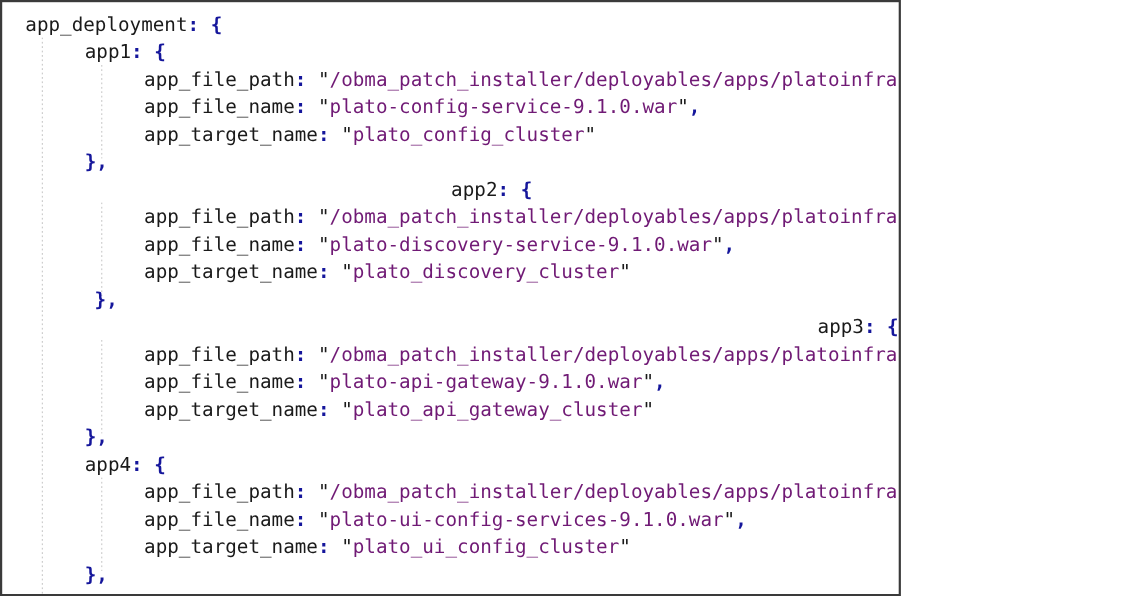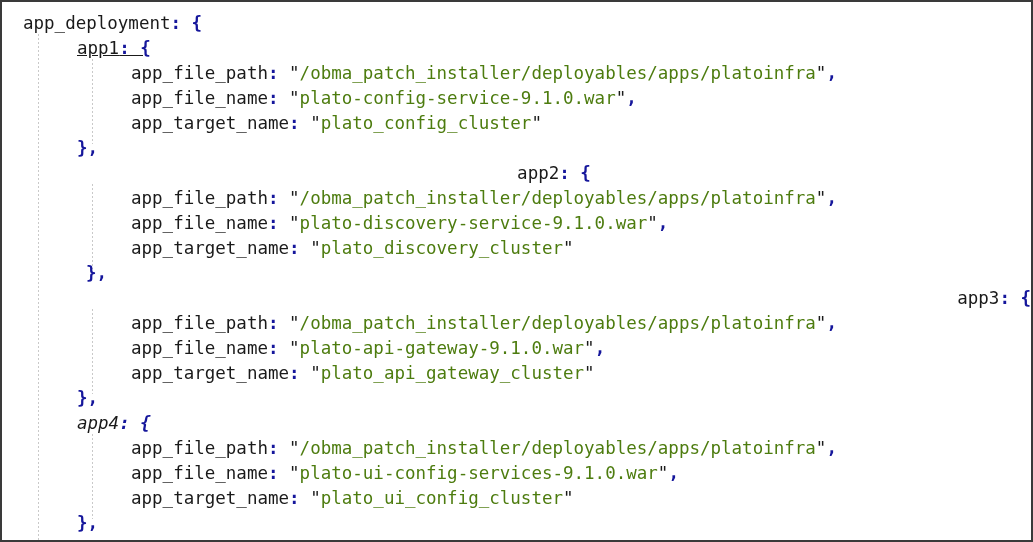--- a/index.html
+++ b/index.html
@@ -2,21 +2,21 @@
 <html><head>
 <meta charset="utf-8">
 <style>
   html, body {
     margin: 0;
     padding: 0;
     background: #ffffff;
   }
   #screenshot {
     position: relative;
-    width: 1033px;
+    width: 819px;
     height: 542px;
     box-sizing: border-box;
     background: #ffffff;
     border: 2px solid #3a3a3a;
     overflow: hidden;
     font-family: "DejaVu Sans Mono", "Liberation Mono", monospace;
   }
   .code-area {
     position: absolute;
     left: 0;
@@ -50,50 +50,50 @@
     line-height: 25px;
     font-size: 17.5px;
     letter-spacing: 0px;
     white-space: pre;
     color: #1a1a1a;
   }
   
   .k    { color: #1a1a1a; }             
   .p    { color: #15169b; font-weight: bold; }  
   .q    { color: #1a1a1a; }             
-  .s    { color: #4d7c0f; }             
+  .s    { color: #701a75; }             
 </style>
 </head>
 <body>
 
 <div id="screenshot">
 
   <div class="guide g1"></div>
   <div class="guide g2"></div>
   <div class="guide g3"></div>
   <div class="guide g4"></div>
   <div class="guide g5"></div>
 
   <div class="code-area" id="code-area">
       <div class="line" style="padding-left: 0px;"><span class="k">app_deployment</span><span class="p">: {</span></div>
-      <div class="line" style="padding-left: 54px; text-decoration: underline;"><span class="k">app1</span><span class="p">: {</span></div>
+      <div class="line" style="padding-left: 54px;"><span class="k">app1</span><span class="p">: {</span></div>
       <div class="line" style="padding-left: 108px;"><span class="k">app_file_path</span><span class="p">: </span><span class="q">"</span><span class="s">/obma_patch_installer/deployables/apps/platoinfra</span><span class="q">"</span><span class="p">,</span></div>
       <div class="line" style="padding-left: 108px;"><span class="k">app_file_name</span><span class="p">: </span><span class="q">"</span><span class="s">plato-config-service-9.1.0.war</span><span class="q">"</span><span class="p">,</span></div>
       <div class="line" style="padding-left: 108px;"><span class="k">app_target_name</span><span class="p">: </span><span class="q">"</span><span class="s">plato_config_cluster</span><span class="q">"</span></div>
       <div class="line" style="padding-left: 54px;"><span class="p">},</span></div>
       <div class="line" style="padding-left: 54px; text-align: center;"><span class="k">app2</span><span class="p">: {</span></div>
       <div class="line" style="padding-left: 108px;"><span class="k">app_file_path</span><span class="p">: </span><span class="q">"</span><span class="s">/obma_patch_installer/deployables/apps/platoinfra</span><span class="q">"</span><span class="p">,</span></div>
       <div class="line" style="padding-left: 108px;"><span class="k">app_file_name</span><span class="p">: </span><span class="q">"</span><span class="s">plato-discovery-service-9.1.0.war</span><span class="q">"</span><span class="p">,</span></div>
       <div class="line" style="padding-left: 108px;"><span class="k">app_target_name</span><span class="p">: </span><span class="q">"</span><span class="s">plato_discovery_cluster</span><span class="q">"</span></div>
       <div class="line" style="padding-left: 63px;"><span class="p">},</span></div>
       <div class="line" style="padding-left: 54px; text-align: right;"><span class="k">app3</span><span class="p">: {</span></div>
       <div class="line" style="padding-left: 108px;"><span class="k">app_file_path</span><span class="p">: </span><span class="q">"</span><span class="s">/obma_patch_installer/deployables/apps/platoinfra</span><span class="q">"</span><span class="p">,</span></div>
       <div class="line" style="padding-left: 108px;"><span class="k">app_file_name</span><span class="p">: </span><span class="q">"</span><span class="s">plato-api-gateway-9.1.0.war</span><span class="q">"</span><span class="p">,</span></div>
       <div class="line" style="padding-left: 108px;"><span class="k">app_target_name</span><span class="p">: </span><span class="q">"</span><span class="s">plato_api_gateway_cluster</span><span class="q">"</span></div>
       <div class="line" style="padding-left: 54px;"><span class="p">},</span></div>
-      <div class="line" style="padding-left: 54px; font-style: italic;"><span class="k">app4</span><span class="p">: {</span></div>
+      <div class="line" style="padding-left: 54px;"><span class="k">app4</span><span class="p">: {</span></div>
       <div class="line" style="padding-left: 108px;"><span class="k">app_file_path</span><span class="p">: </span><span class="q">"</span><span class="s">/obma_patch_installer/deployables/apps/platoinfra</span><span class="q">"</span><span class="p">,</span></div>
       <div class="line" style="padding-left: 108px;"><span class="k">app_file_name</span><span class="p">: </span><span class="q">"</span><span class="s">plato-ui-config-services-9.1.0.war</span><span class="q">"</span><span class="p">,</span></div>
       <div class="line" style="padding-left: 108px;"><span class="k">app_target_name</span><span class="p">: </span><span class="q">"</span><span class="s">plato_ui_config_cluster</span><span class="q">"</span></div>
       <div class="line" style="padding-left: 54px;"><span class="p">},</span></div>
     </div>
 
 </div>
 
 </body></html>

